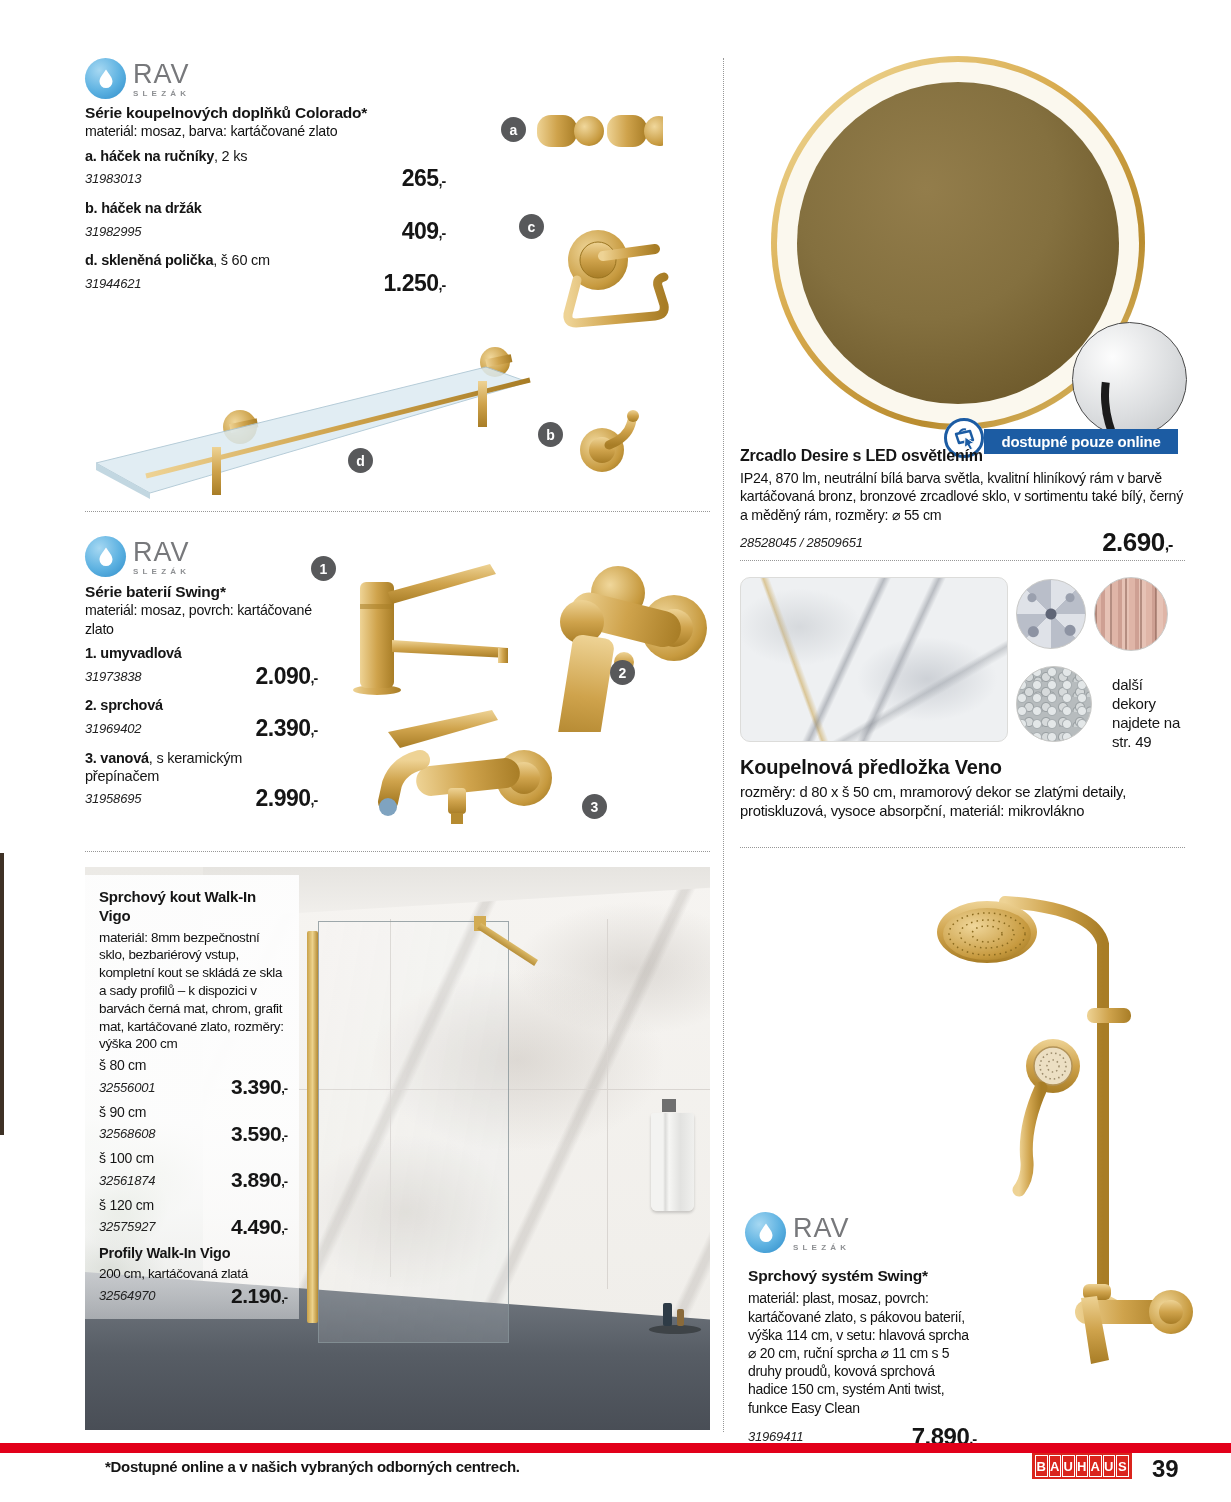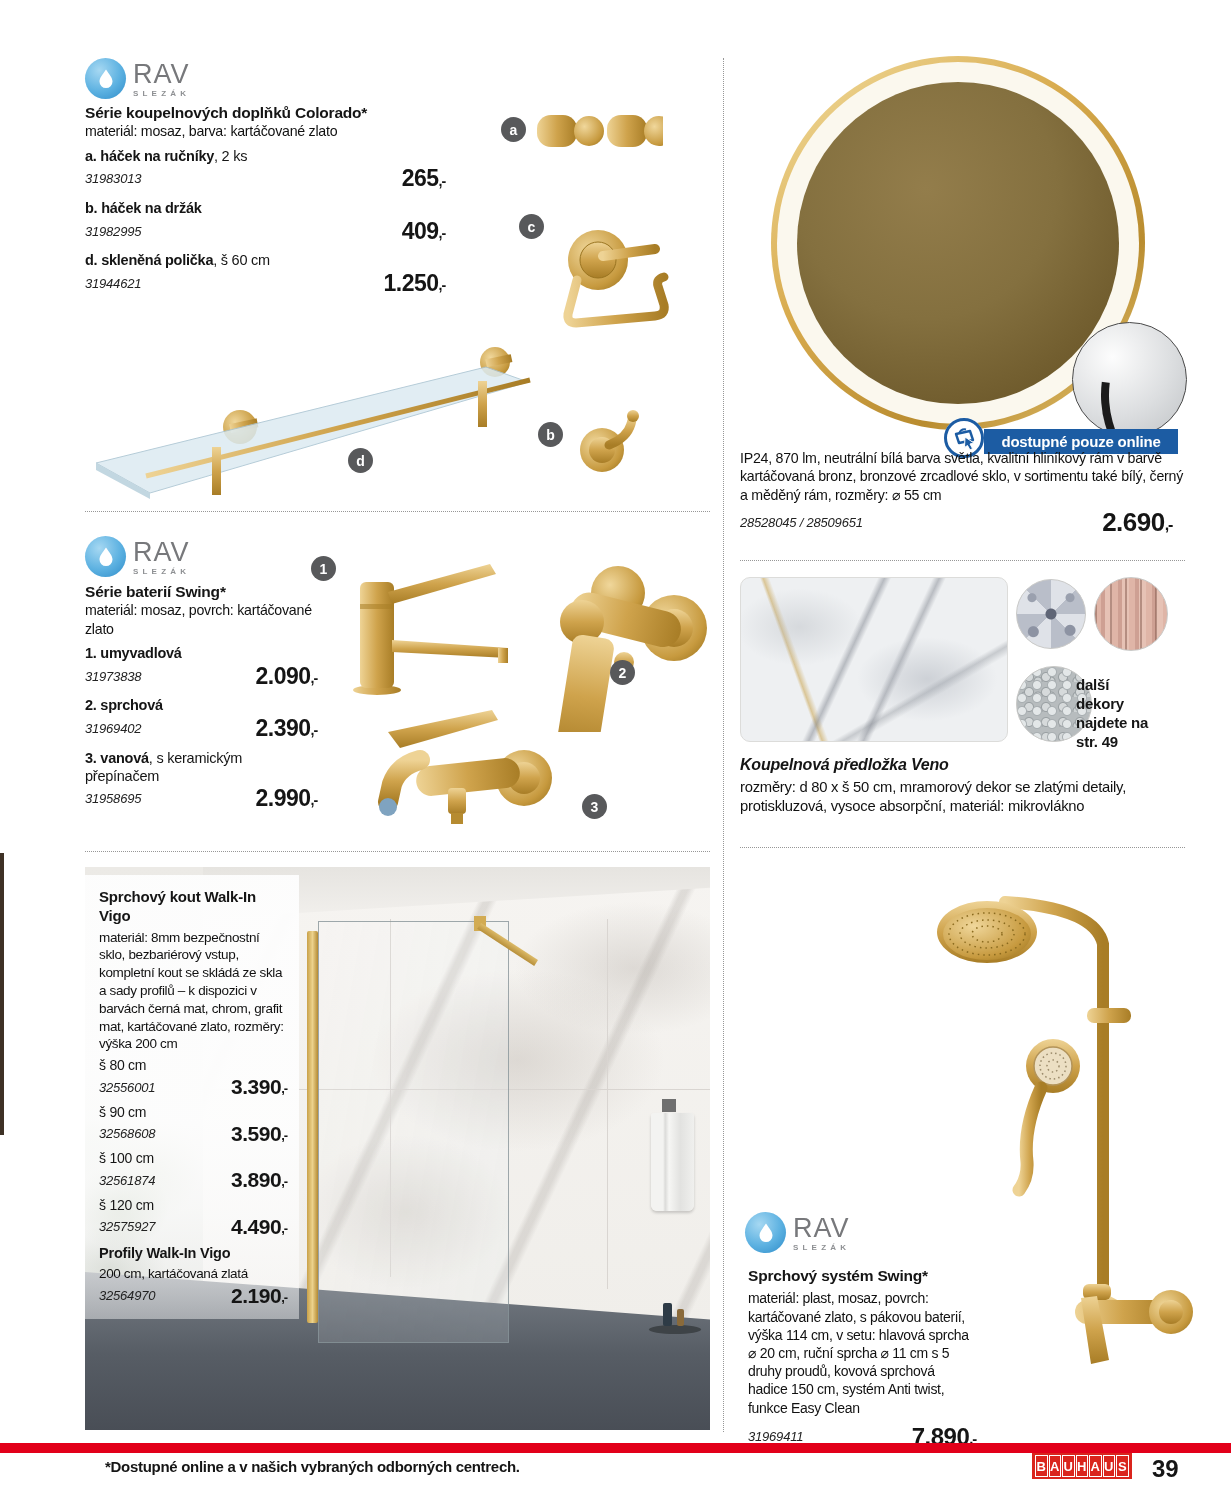--- a/index.html
+++ b/index.html
@@ -68,22 +68,22 @@
   .circ-wood{left:1094px;top:577px;width:72px;height:72px;
       background:
        repeating-linear-gradient(90deg,rgba(120,78,66,.45) 0 2px,transparent 2px 15px),
        repeating-linear-gradient(90deg,#dfb5a7 0 6px,#ceA093 6px 10px,#e6c2b5 10px 17px);}
   .circ-pebble{left:1016px;top:666px;width:74px;height:74px;
       background:
        radial-gradient(circle at 5px 5px,#e3e7e8 3.5px,#a9afb2 4.5px,transparent 5.5px),
        radial-gradient(circle at 12px 10px,#d6dadb 3.5px,#9aa0a3 4.5px,transparent 5.5px),
        radial-gradient(circle at 8px 14px,#cdd2d3 3px,#969c9f 4px,transparent 5px);
       background-size:15px 13px,17px 15px,13px 15px;background-color:#b7bcbe;}
-  .decor-note{position:absolute;left:1076px;top:675px;width:78px;font-size:15px;line-height:19px;
-      letter-spacing:-0.2px;font-weight:bold;}
+  .decor-note{position:absolute;left:1112px;top:675px;width:78px;font-size:15px;line-height:19px;
+      letter-spacing:-0.2px;}
   
   .vigo{position:absolute;left:85px;top:867px;width:625px;height:563px;overflow:hidden;background:#f4f2ef;}
   .vigo-window{position:absolute;left:0;top:0;width:220px;height:100%;
       background:
        radial-gradient(ellipse 70px 60px at 35px 340px,rgba(105,135,85,.55),transparent 70%),
        radial-gradient(ellipse 95px 85px at 8px 260px,rgba(125,155,105,.5),transparent 70%),
        radial-gradient(ellipse 65px 75px at 70px 300px,rgba(150,170,125,.45),transparent 70%),
        radial-gradient(ellipse 80px 60px at 25px 400px,rgba(90,110,80,.4),transparent 70%),
        linear-gradient(180deg,#eceae6,#e3e4e0 55%,#d6d9d2);}
   .vigo-marble{position:absolute;left:118px;top:0;right:0;height:460px;
@@ -406,37 +406,38 @@
       <path d="M12 16 L26 13 L29 22 L15 25 Z" fill="none" stroke="#1c5ca3" stroke-width="2.4" stroke-linejoin="round"></path>
       <path d="M15 15.5 Q17 10.5 22 11.5" fill="none" stroke="#1c5ca3" stroke-width="2"></path>
       <polygon points="21,19 30,25 26,26 28.5,30.5 26,32 23.5,27.5 20.5,29.5" fill="#1c5ca3" stroke="#fff" stroke-width="1"></polygon>
     </svg>
   </div>
   <div class="online-pill">
       <span>dostupné pouze online</span>
     </div>
 
   <div class="abs" style="left:740px;top:446px;width:432px;">
+    <div class="title" style="font-size:16px;">Zrcadlo Desire s LED osvětlením</div>
     <div class="desc" style="width:450px;margin-top:3px;">IP24, 870 lm, neutrální bílá barva světla, kvalitní hliníkový rám v barvě kartáčovaná bronz, bronzové zrcadlové sklo, v sortimentu také bílý, černý a měděný rám, rozměry: ⌀ 55 cm</div>
     <div class="skurow" style="margin-top:4px;">
       <span class="sku">28528045 / 28509651</span>
       <span class="price price-lg"><span>2.690</span><span class="pfx">,-</span></span>
     </div>
   </div>
 
   <div class="hsep" style="left:740px;top:560px;width:445px;"></div>
 
   <div class="veno-mat"></div>
   <div class="circ circ-tile"></div>
   <div class="circ circ-wood"></div>
   <div class="circ circ-pebble"></div>
   <div class="decor-note">další dekory najdete na str. 49</div>
 
   <div class="abs" style="left:740px;top:755px;width:432px;">
-    <div class="title" style="font-size:16px;font-style:italic;">Koupelnová předložka Veno</div>
+    <div class="title" style="font-size:20px;">Koupelnová předložka Veno</div>
     <div class="desc" style="width:445px;margin-top:3px;font-size:14.8px;">rozměry: d 80 x š 50 cm, mramorový dekor se zlatými detaily, protiskluzová, vysoce absorpční, materiál: mikrovlákno</div>
   </div>
 
   <div class="hsep" style="left:740px;top:847px;width:445px;"></div>
 
   <svg class="abs" style="left:935px;top:860px;" width="296" height="578" viewBox="0 0 296 578">
     <path d="M70 42 Q160 48 168 84 L168 442" fill="none" stroke="url(#gh)" stroke-width="12" stroke-linecap="round"></path>
     <ellipse cx="52" cy="72" rx="50" ry="31" fill="url(#gv)"></ellipse>
     <ellipse cx="52" cy="74" rx="44" ry="26" fill="url(#gr)"></ellipse>
     <ellipse cx="52" cy="74" rx="38" ry="21" fill="none" stroke="#8a6a1e" stroke-width="1.5" stroke-dasharray="1.5 4"></ellipse>

